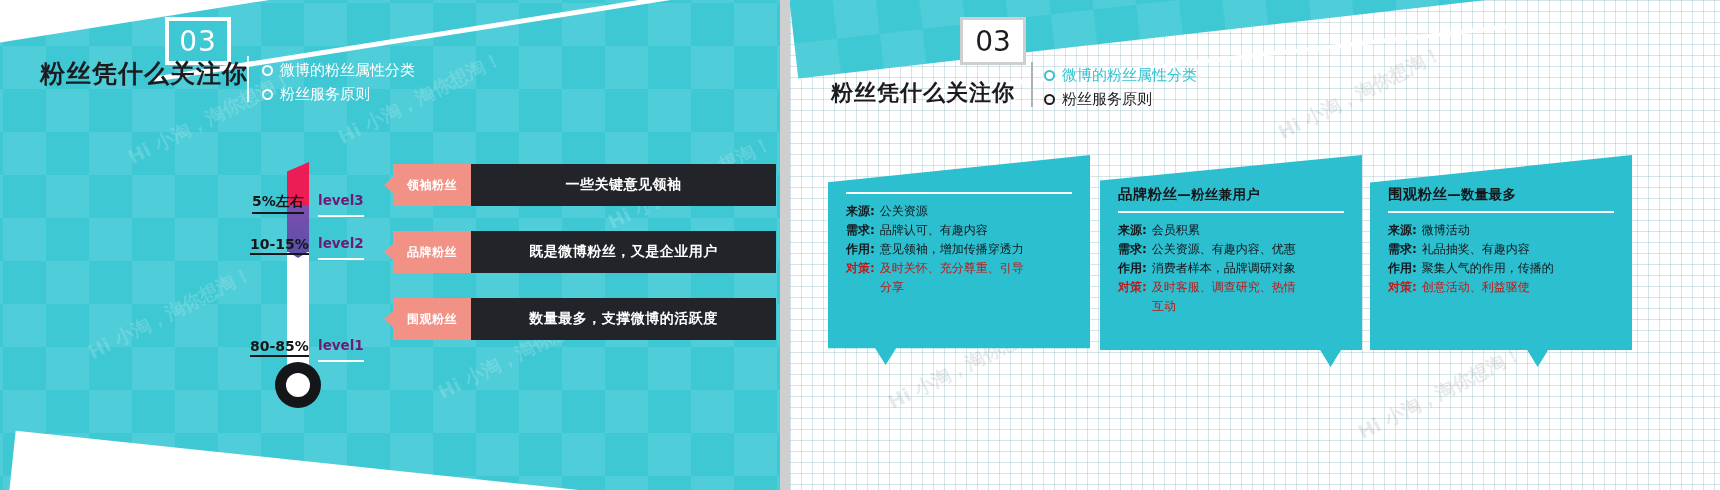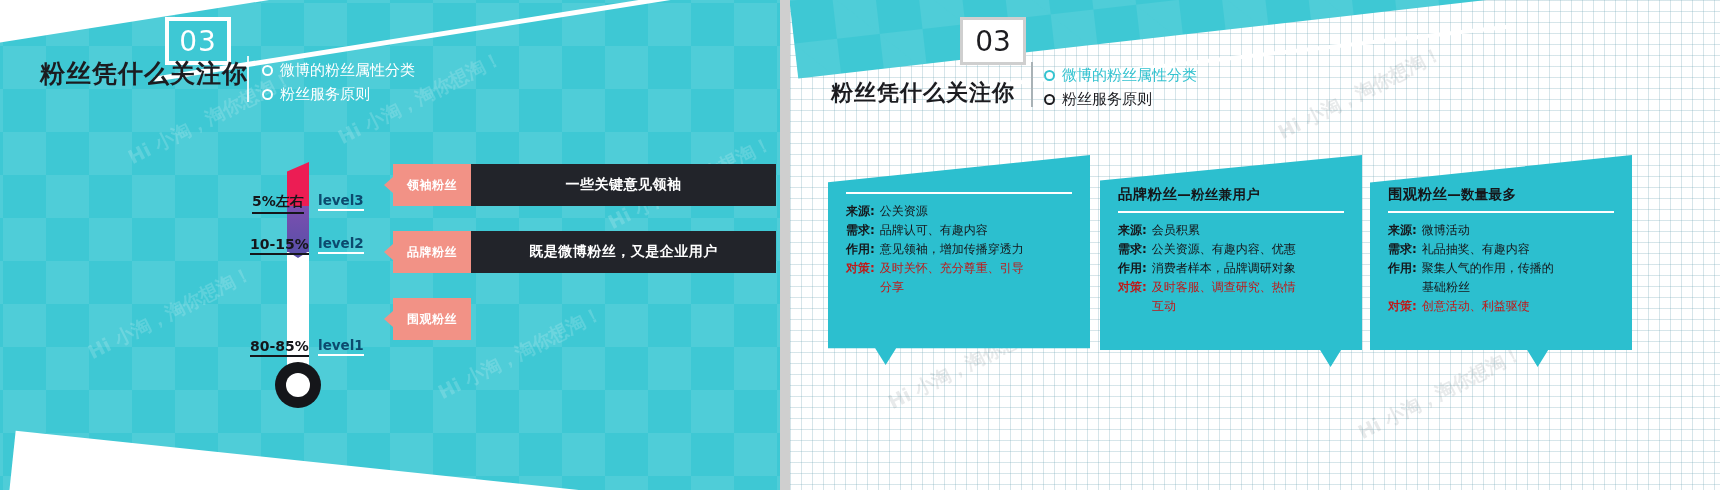--- a/index.html
+++ b/index.html
@@ -93,22 +93,22 @@
   }
   .thermo-bulb::after {
     content:""; width:24px; height:24px; border-radius:50%; background:#ffffff;
   }
 
   .pct {
     position:absolute; color:#15161a; font-size:14px; font-weight:bold;
     border-bottom:2.5px solid #15161a; padding-bottom:1px; z-index:6; white-space:nowrap;
   }
   .lvl {
-    position:absolute; color:#0c4a6e; font-size:13.5px; font-weight:bold;
-    border-bottom:2.5px solid #ffffff; padding-bottom:1px; z-index:6; white-space:nowrap;
+    position:absolute; color:#701a75; font-size:13.5px; font-weight:bold;
+    border-bottom:2.5px solid #ffffff; padding-bottom:7px; z-index:6; white-space:nowrap;
   }
 
   
   .row { position:absolute; left:393px; height:42px; z-index:5; display:flex; }
   .row .tag {
     position:relative; width:78px; background:#f29286;
     display:flex; align-items:center; justify-content:center;
     color:#ffffff; font-size:12px; font-weight:bold; letter-spacing:.5px;
   }
   .row .tag::before {
@@ -267,20 +267,21 @@
     <div class="row" style="top:164px;">
       <div class="tag">领袖粉丝</div>
       <div class="bar">一些关键意见领袖</div>
     </div>
     <div class="row" style="top:231px;">
       <div class="tag">品牌粉丝</div>
       <div class="bar">既是微博粉丝，又是企业用户</div>
     </div>
     <div class="row" style="top:298px;">
       <div class="tag">围观粉丝</div>
+      <div class="bar">数量最多，支撑微博的活跃度</div>
     </div>
 
 
     <div class="lb-wedge"></div>
   </div>
 
   <div class="slide-right">
     <div class="grid-bg"></div>
     <div class="rt-teal-band"></div>
     <div class="rt-teal-diamonds"></div>
@@ -360,21 +361,20 @@
         <span class="val">微博活动</span>
       </div>
       <div class="card-line">
         <span class="lbl">需求:</span>
         <span class="val">礼品抽奖、有趣内容</span>
       </div>
       <div class="card-line">
         <span class="lbl">作用:</span>
         <span class="val">聚集人气的作用，传播的</span>
       </div>
-      <div class="card-cont">基础粉丝</div>
       <div class="card-line danger">
         <span class="lbl">对策:</span>
         <span class="val">创意活动、利益驱使</span>
       </div>
     </div>
   </div>
 
 </div>
 
 </body></html>

